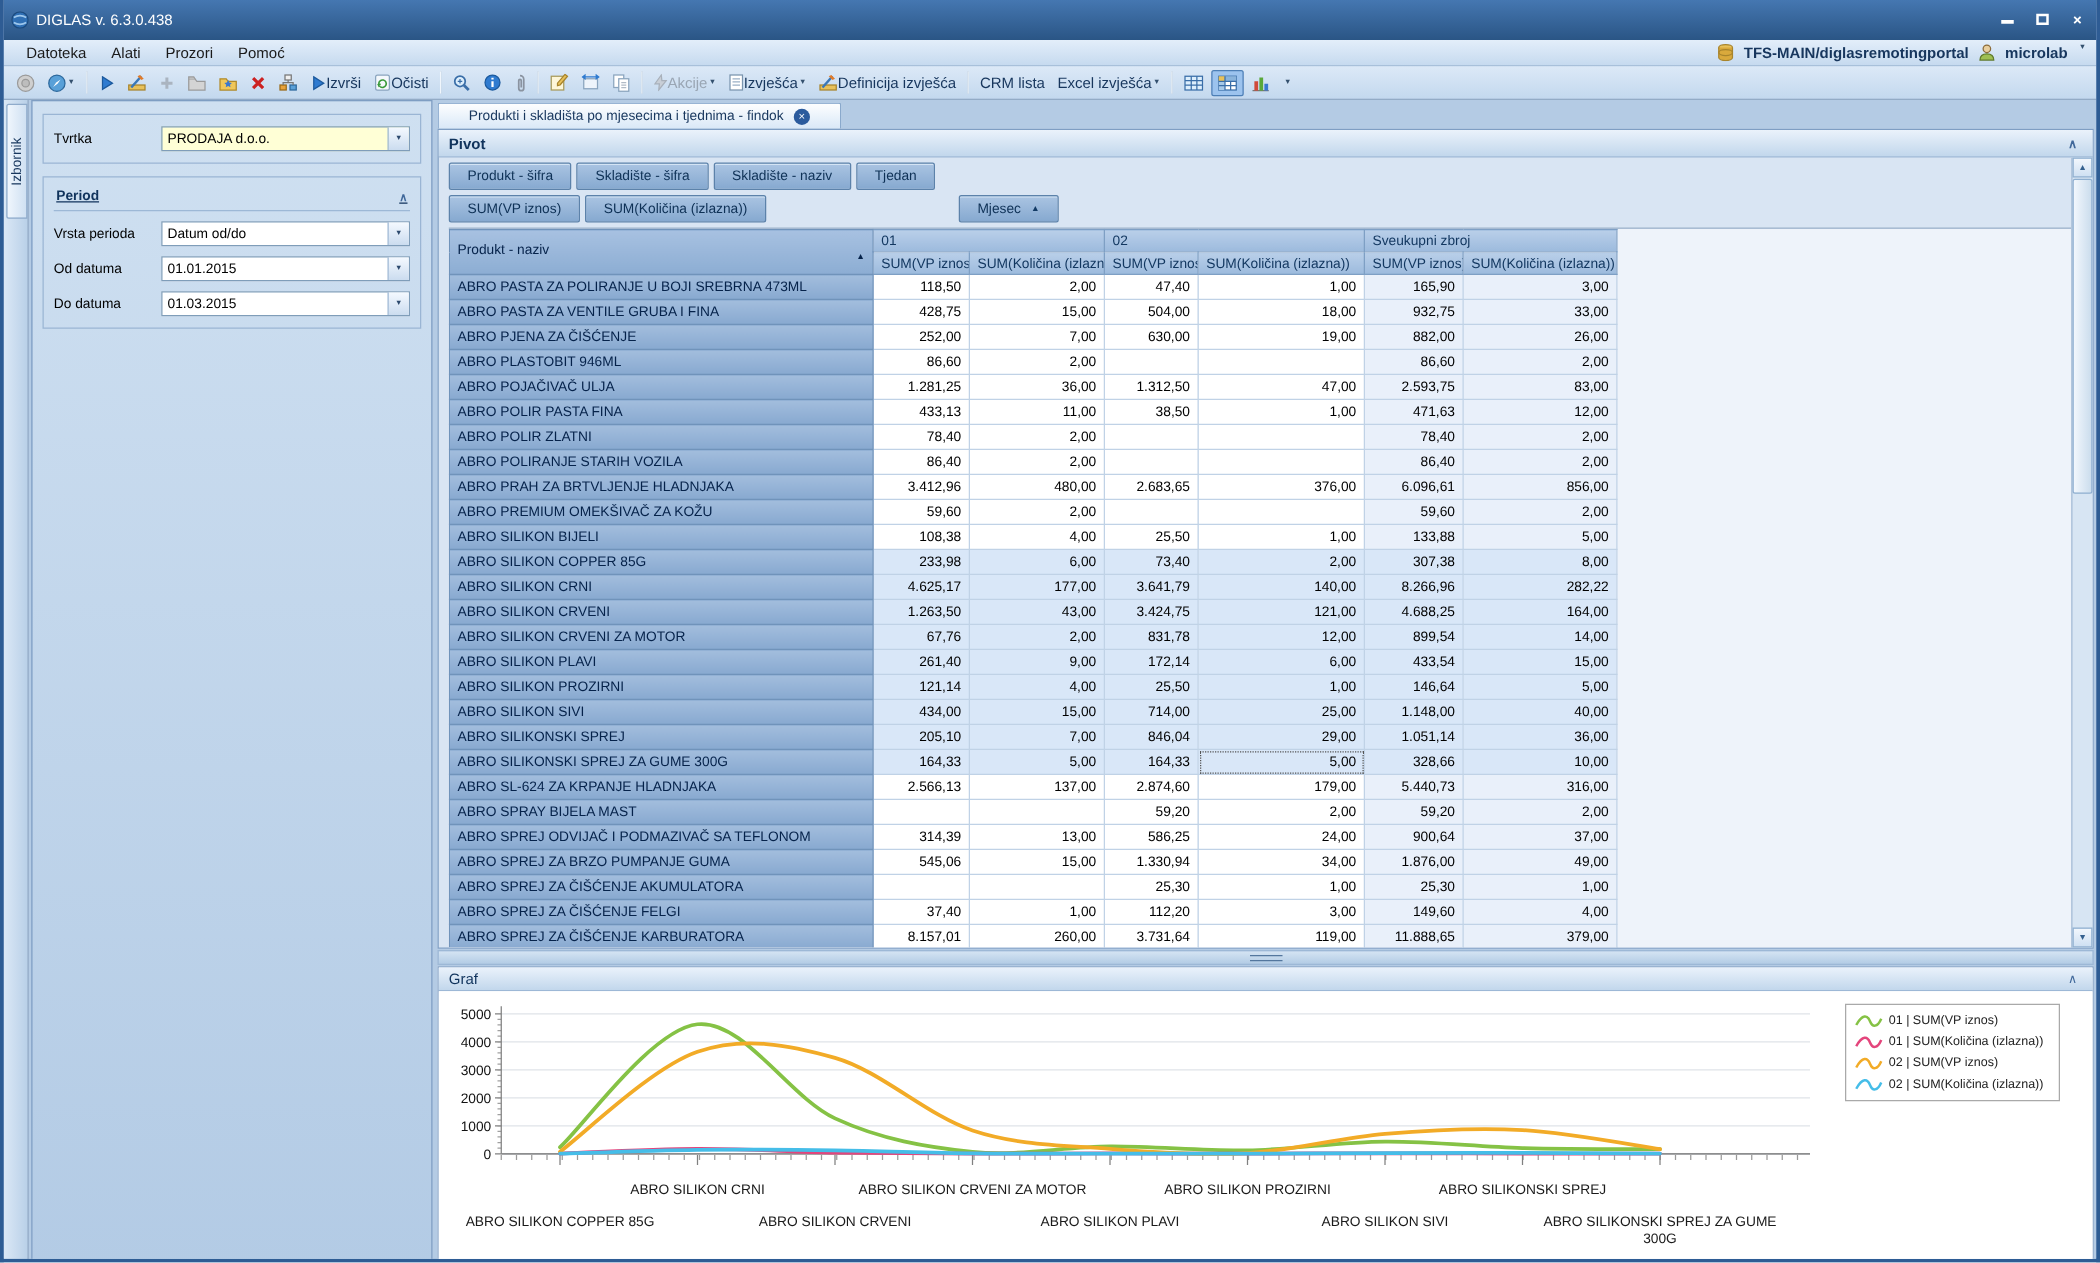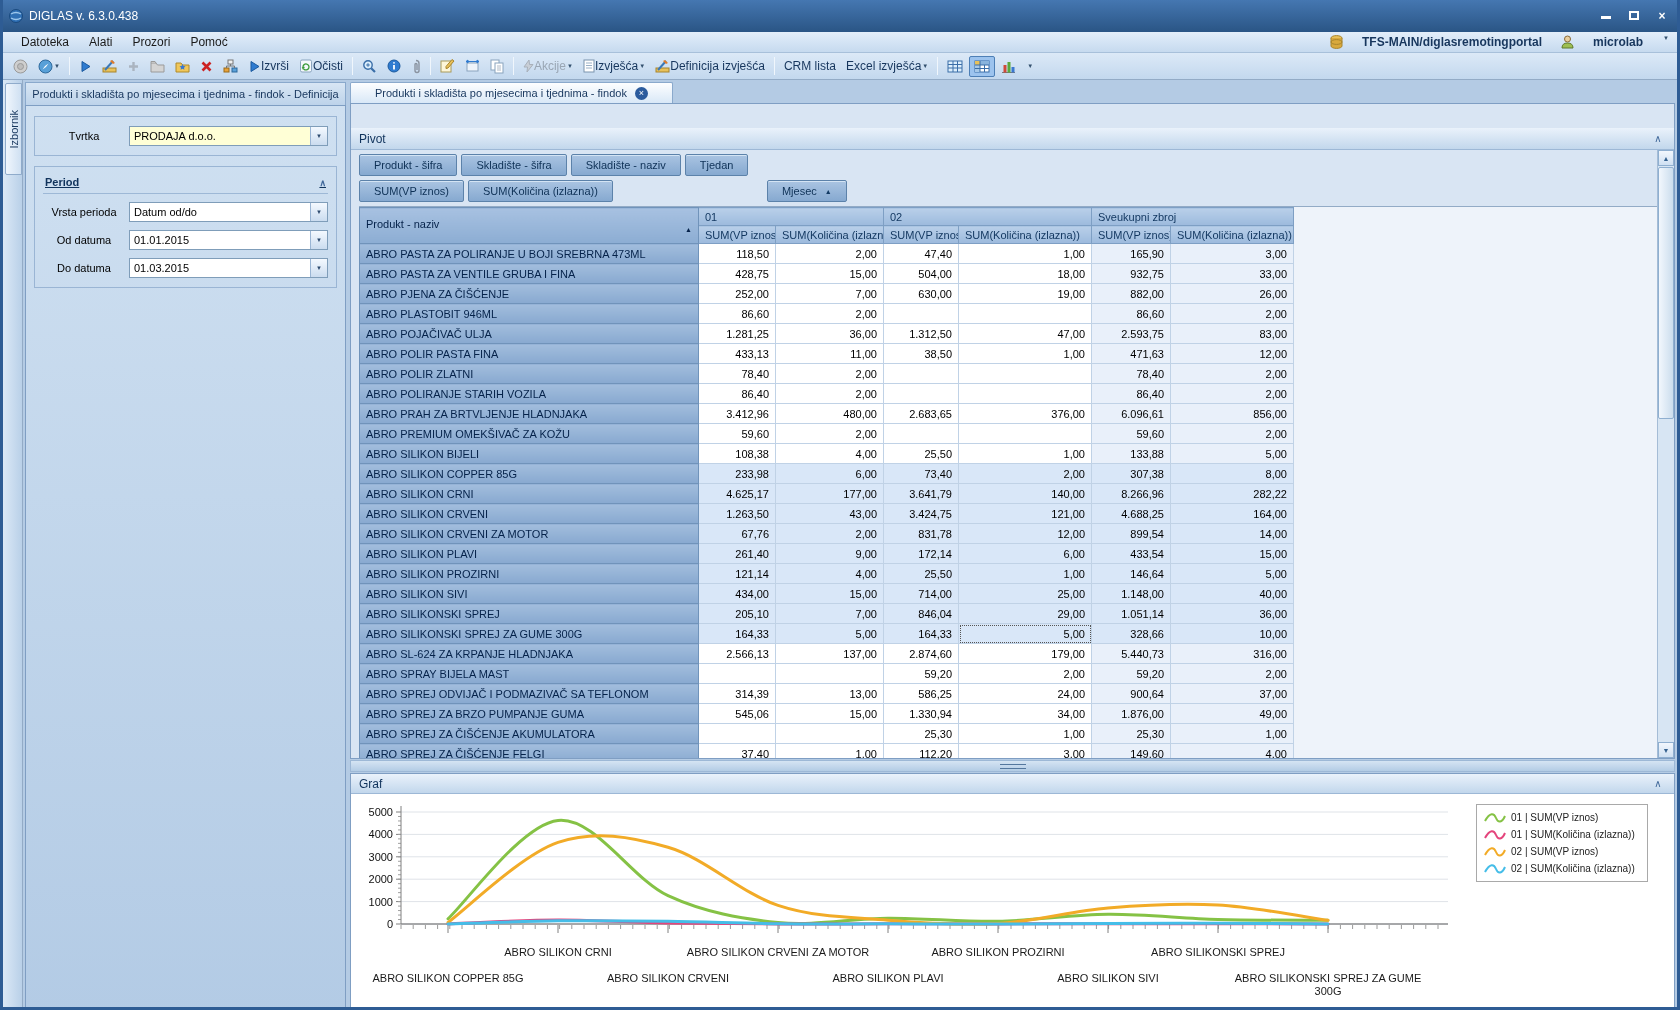--- a/index.html
+++ b/index.html
@@ -11,21 +11,21 @@
   .titlebar { height:22px; background:linear-gradient(#4577b1,#2a5585); display:flex; align-items:center; padding:16px 6px; color:#fff; }
   .titlebar .title { font-size:12px; margin-left:6px; flex:1; }
   .winbtns { display:flex; gap:10px; align-items:center; }
   .winbtn { color:#fff; font-size:12px; width:18px; text-align:center; cursor:pointer; font-weight:bold; }
   .minbar { display:inline-block; width:10px; height:3px; background:#fff; margin-bottom:1px; }
   .maxbox { display:inline-block; width:10px; height:9px; border:2px solid #fff; }
 
   
   .menubar { height:21px; background:linear-gradient(#e3eefa,#c6daef); display:flex; align-items:center; padding:0 8px; border-bottom:1px solid #a8c0da; }
   .menu-item { font-size:12px; color:#1a1a1a; padding:2px 10px; cursor:pointer; }
-  .menubar-right { margin-left:auto; display:flex; gap:19px; font-size:12px; font-weight:bold; color:#17365d; }
+  .menubar-right { margin-left:auto; display:flex; gap:8px; font-size:12px; font-weight:bold; color:#17365d; }
 
   
   .toolbar { height:27px; background:linear-gradient(#dce9f7,#c3d8ee); display:flex; align-items:center; padding:0 6px; gap:2px; border-bottom:1px solid #93abc6; }
   .tbtn { display:flex; align-items:center; gap:0; padding:2px 4px; border-radius:2px; font-size:12px; color:#17365d; cursor:pointer; }
   .tbtn.disabled { color:#9aa6b4; cursor:default; }
   .tbtn.active { background:#9cc3ee; border:1px solid #4d7fb6; }
   .tsep { width:1px; height:18px; background:#9ab0c8; border-right:1px solid #f0f6fc; margin:0 3px; }
   .dd { font-size:6px; color:#33506e; margin-left:1px; }
   .tbtn svg { display:block; }
 
@@ -39,21 +39,21 @@
 
   .leftcol { width:325px; display:flex; flex-direction:column; background:#b4cbe4; }
   .tab-def { height:23px; margin:2px 2px 0 2px; background:linear-gradient(#d8e6f4,#bdd3ea); border:1px solid #8aa9cc; border-bottom:none;
              font-size:11px; color:#17365d; display:flex; align-items:center; justify-content:center; padding:0 4px; white-space:nowrap; overflow:hidden; }
   .uvjeti { flex:1; margin:0 2px 2px 2px; border:1px solid #7f9ec3; background:linear-gradient(#cfe0f1,#b3cbe5); display:flex; flex-direction:column; }
   .panel-hd { height:22px; background:linear-gradient(#eaf2fb,#c2d7ec); border-bottom:1px solid #9db8d6; display:flex; align-items:center;
               padding:0 8px; font-size:12px; font-weight:bold; color:#10335c; }
   .panel-hd .chev { margin-left:auto; font-size:10px; color:#40689a; cursor:pointer; width:16px; text-align:center; }
   .uv-body { padding:10px 8px; display:flex; flex-direction:column; gap:10px; }
   .uv-box { border:1px solid #9ab5d4; padding:9px 8px; }
-  .uv-row { display:flex; align-items:center; gap:4px;text-align:center; }
+  .uv-row { display:flex; align-items:center; gap:4px; }
   .uv-row + .uv-row { margin-top:8px; }
   .uv-label { width:82px; font-size:11px; color:#000; flex:none; }
   .combo { flex:1; height:20px; background:#fff; border:1px solid #7f9db9; display:flex; align-items:center; font-size:11px; padding-left:4px; color:#000; cursor:pointer; }
   .combo.yellow { background:#ffffd6; }
   .combo .cdd { margin-left:auto; width:17px; align-self:stretch; background:linear-gradient(#f4f9ff,#cbdcef); border-left:1px solid #9ab5d4;
                 display:flex; align-items:center; justify-content:center; font-size:6px; color:#2c4a6e; }
   .group-hd { display:flex; align-items:flex-end; font-size:11px; font-weight:bold; color:#10335c; border-bottom:1px solid #9db8d6; padding:0 2px 5px 2px; margin-bottom:8px;text-decoration:underline; }
   .group-hd .chev { margin-left:auto; font-size:9px; color:#40689a; cursor:pointer; }
 
   
@@ -311,21 +311,20 @@
 
   <div class="content">
 
     <div class="strip">
       <div class="strip-tab">
         <span class="strip-label">Izbornik</span>
       </div>
     </div>
 
     <div class="leftcol">
-      <div class="tab-def">Produkti i skladišta po mjesecima i tjednima - findok - Definicija</div>
       <div class="uvjeti">
         <div class="uv-body">
           <div class="uv-box">
             <div class="uv-row">
               <span class="uv-label">Tvrtka</span>
               <div class="combo yellow">
                 <span>PRODAJA d.o.o.</span>
                 <span class="cdd">▼</span>
               </div>
             </div>
@@ -363,21 +362,21 @@
 
     <div class="maincol">
       <div class="tabstrip">
         <div class="tab-active">
           <span>Produkti i skladišta po mjesecima i tjednima - findok</span>
           <span class="tab-close">×</span>
         </div>
       </div>
 
       <div class="pivot-panel">
-        <div class="panel-hd" style="font-weight:normal;margin-top:24px;">
+        <div class="panel-hd" style="font-weight:bold;">
           <span>Pivot</span>
           <span class="chev">∧</span>
         </div>
         <div class="pivot-body">
           <div class="pivot-left">
             <div class="frow">
               <span class="fbtn">Produkt - šifra</span>
               <span class="fbtn">Skladište - šifra</span>
               <span class="fbtn">Skladište - naziv</span>
               <span class="fbtn">Tjedan</span>

